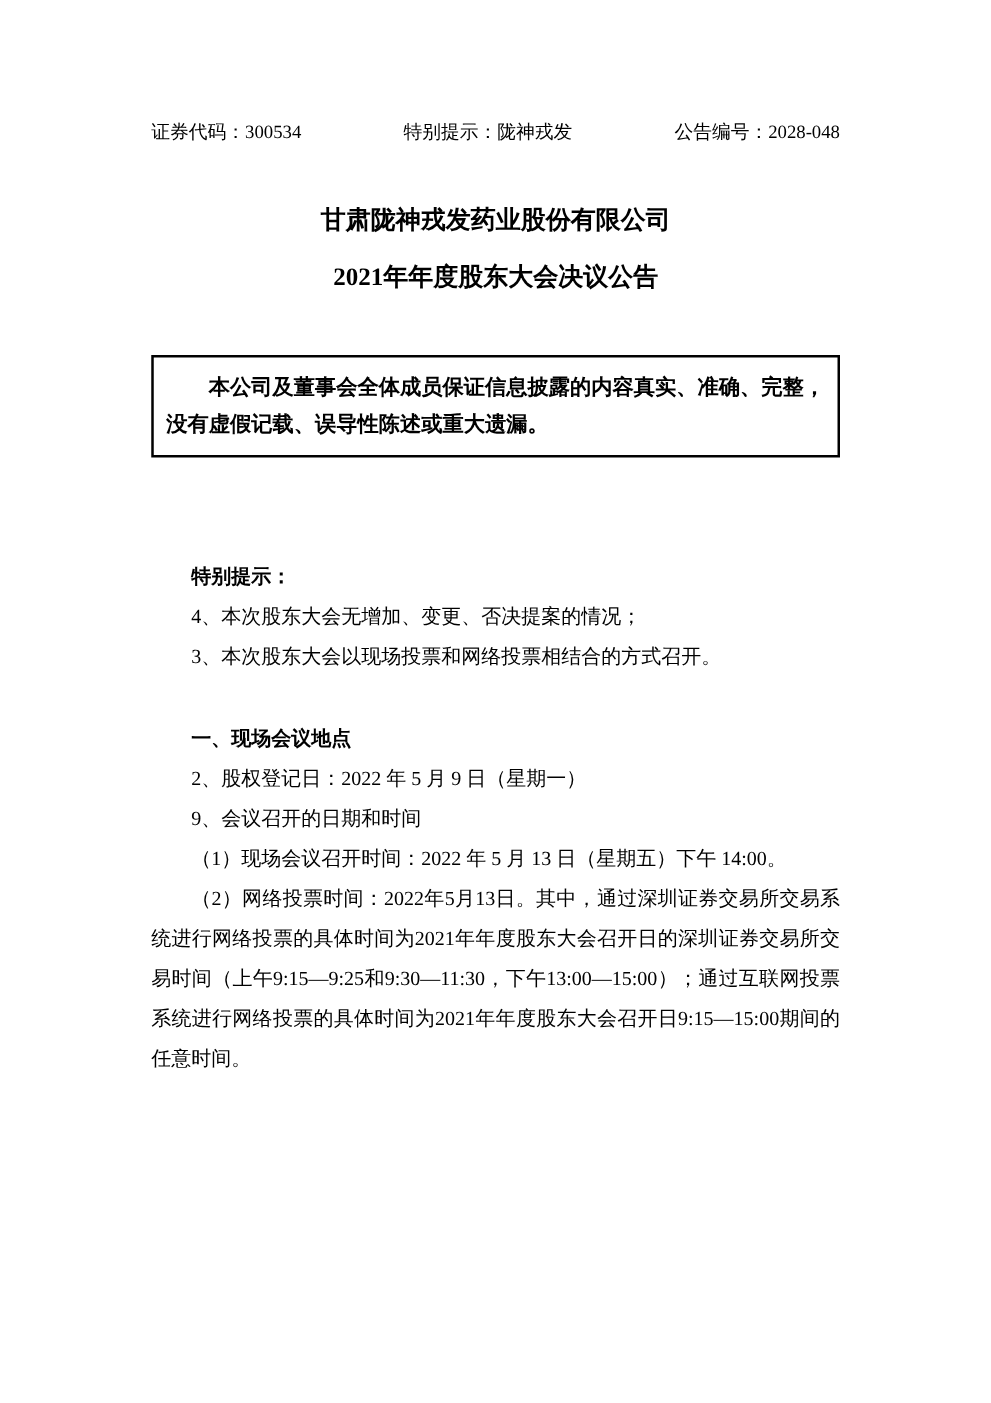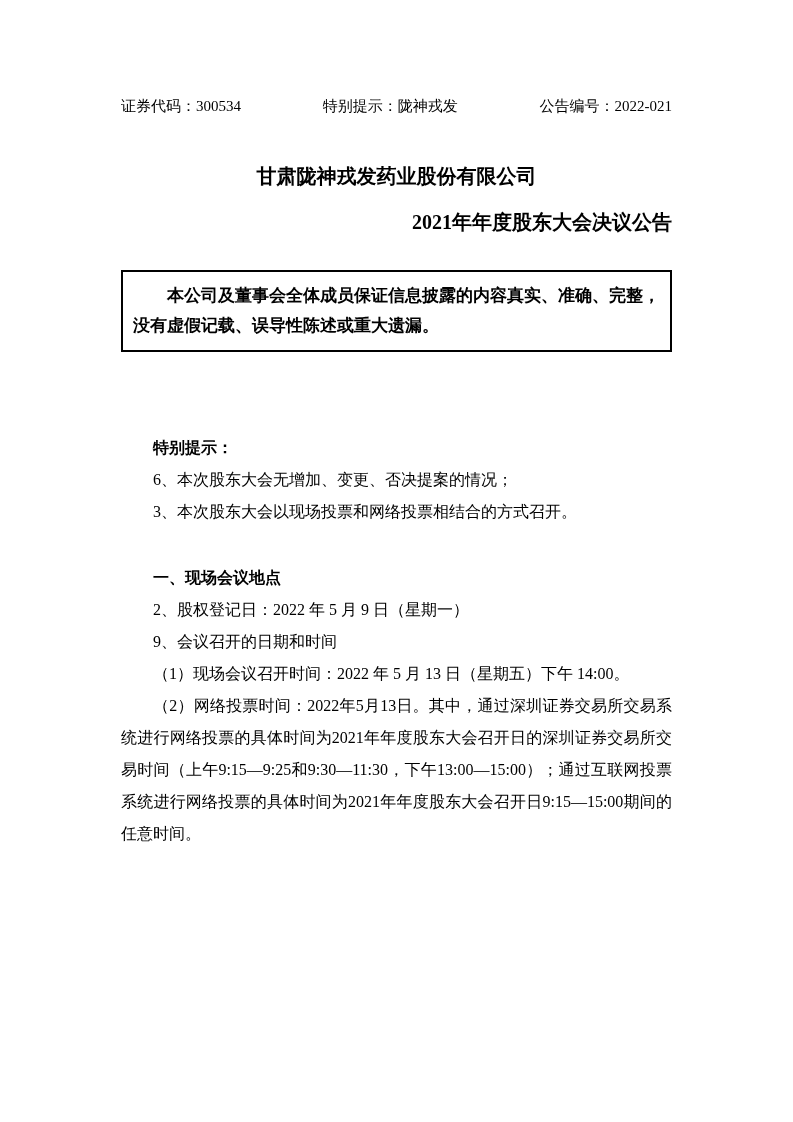--- a/index.html
+++ b/index.html
@@ -29,24 +29,23 @@
     text-align: center;
     font-size: 20px;
     font-weight: bold;
     line-height: 32px;
   }
   .doc-title.first {
     margin-top: 44px;
   }
   .doc-title.second {
     margin-top: 14px;
-    text-align: right;
   }
   .disclaimer-box {
-    margin-top: 32px;
+    margin-top: 46px;
     border: 2px solid #000000;
     box-sizing: border-box;
     padding: 9px 10px;
   }
   .disclaimer-box p {
     margin: 0;
     font-size: 17px;
     font-weight: bold;
     line-height: 30px;
     text-indent: 2em;
@@ -73,33 +72,33 @@
   }
 </style>
 </head>
 <body>
 
 <div class="page">
 
   <div class="header-row">
     <span>证券代码：300534</span>
     <span>特别提示：陇神戎发</span>
-    <span>公告编号：2022-021</span>
+    <span>公告编号：2028-048</span>
   </div>
 
   <h1 class="doc-title first">甘肃陇神戎发药业股份有限公司</h1>
   <h1 class="doc-title second">2021年年度股东大会决议公告</h1>
 
   <div class="disclaimer-box">
     <p>本公司及董事会全体成员保证信息披露的内容真实、准确、完整，没有虚假记载、误导性陈述或重大遗漏。</p>
   </div>
 
   <div class="special-notice">
     <p class="body-line bold">特别提示：</p>
-    <p class="body-line">6、本次股东大会无增加、变更、否决提案的情况；</p>
+    <p class="body-line">4、本次股东大会无增加、变更、否决提案的情况；</p>
     <p class="body-line">3、本次股东大会以现场投票和网络投票相结合的方式召开。</p>
   </div>
 
   <div class="section-body">
     <p class="body-line bold section-heading">一、现场会议地点</p>
     <p class="body-line">2、股权登记日：2022 年 5 月 9 日（星期一）</p>
     <p class="body-line">9、会议召开的日期和时间</p>
     <p class="body-line">（1）现场会议召开时间：2022 年 5 月 13 日（星期五）下午 14:00。</p>
     <p class="body-line">（2）网络投票时间：2022年5月13日。其中，通过深圳证券交易所交易系统进行网络投票的具体时间为2021年年度股东大会召开日的深圳证券交易所交易时间（上午9:15—9:25和9:30—11:30，下午13:00—15:00）；通过互联网投票系统进行网络投票的具体时间为2021年年度股东大会召开日9:15—15:00期间的任意时间。</p>
   </div>

